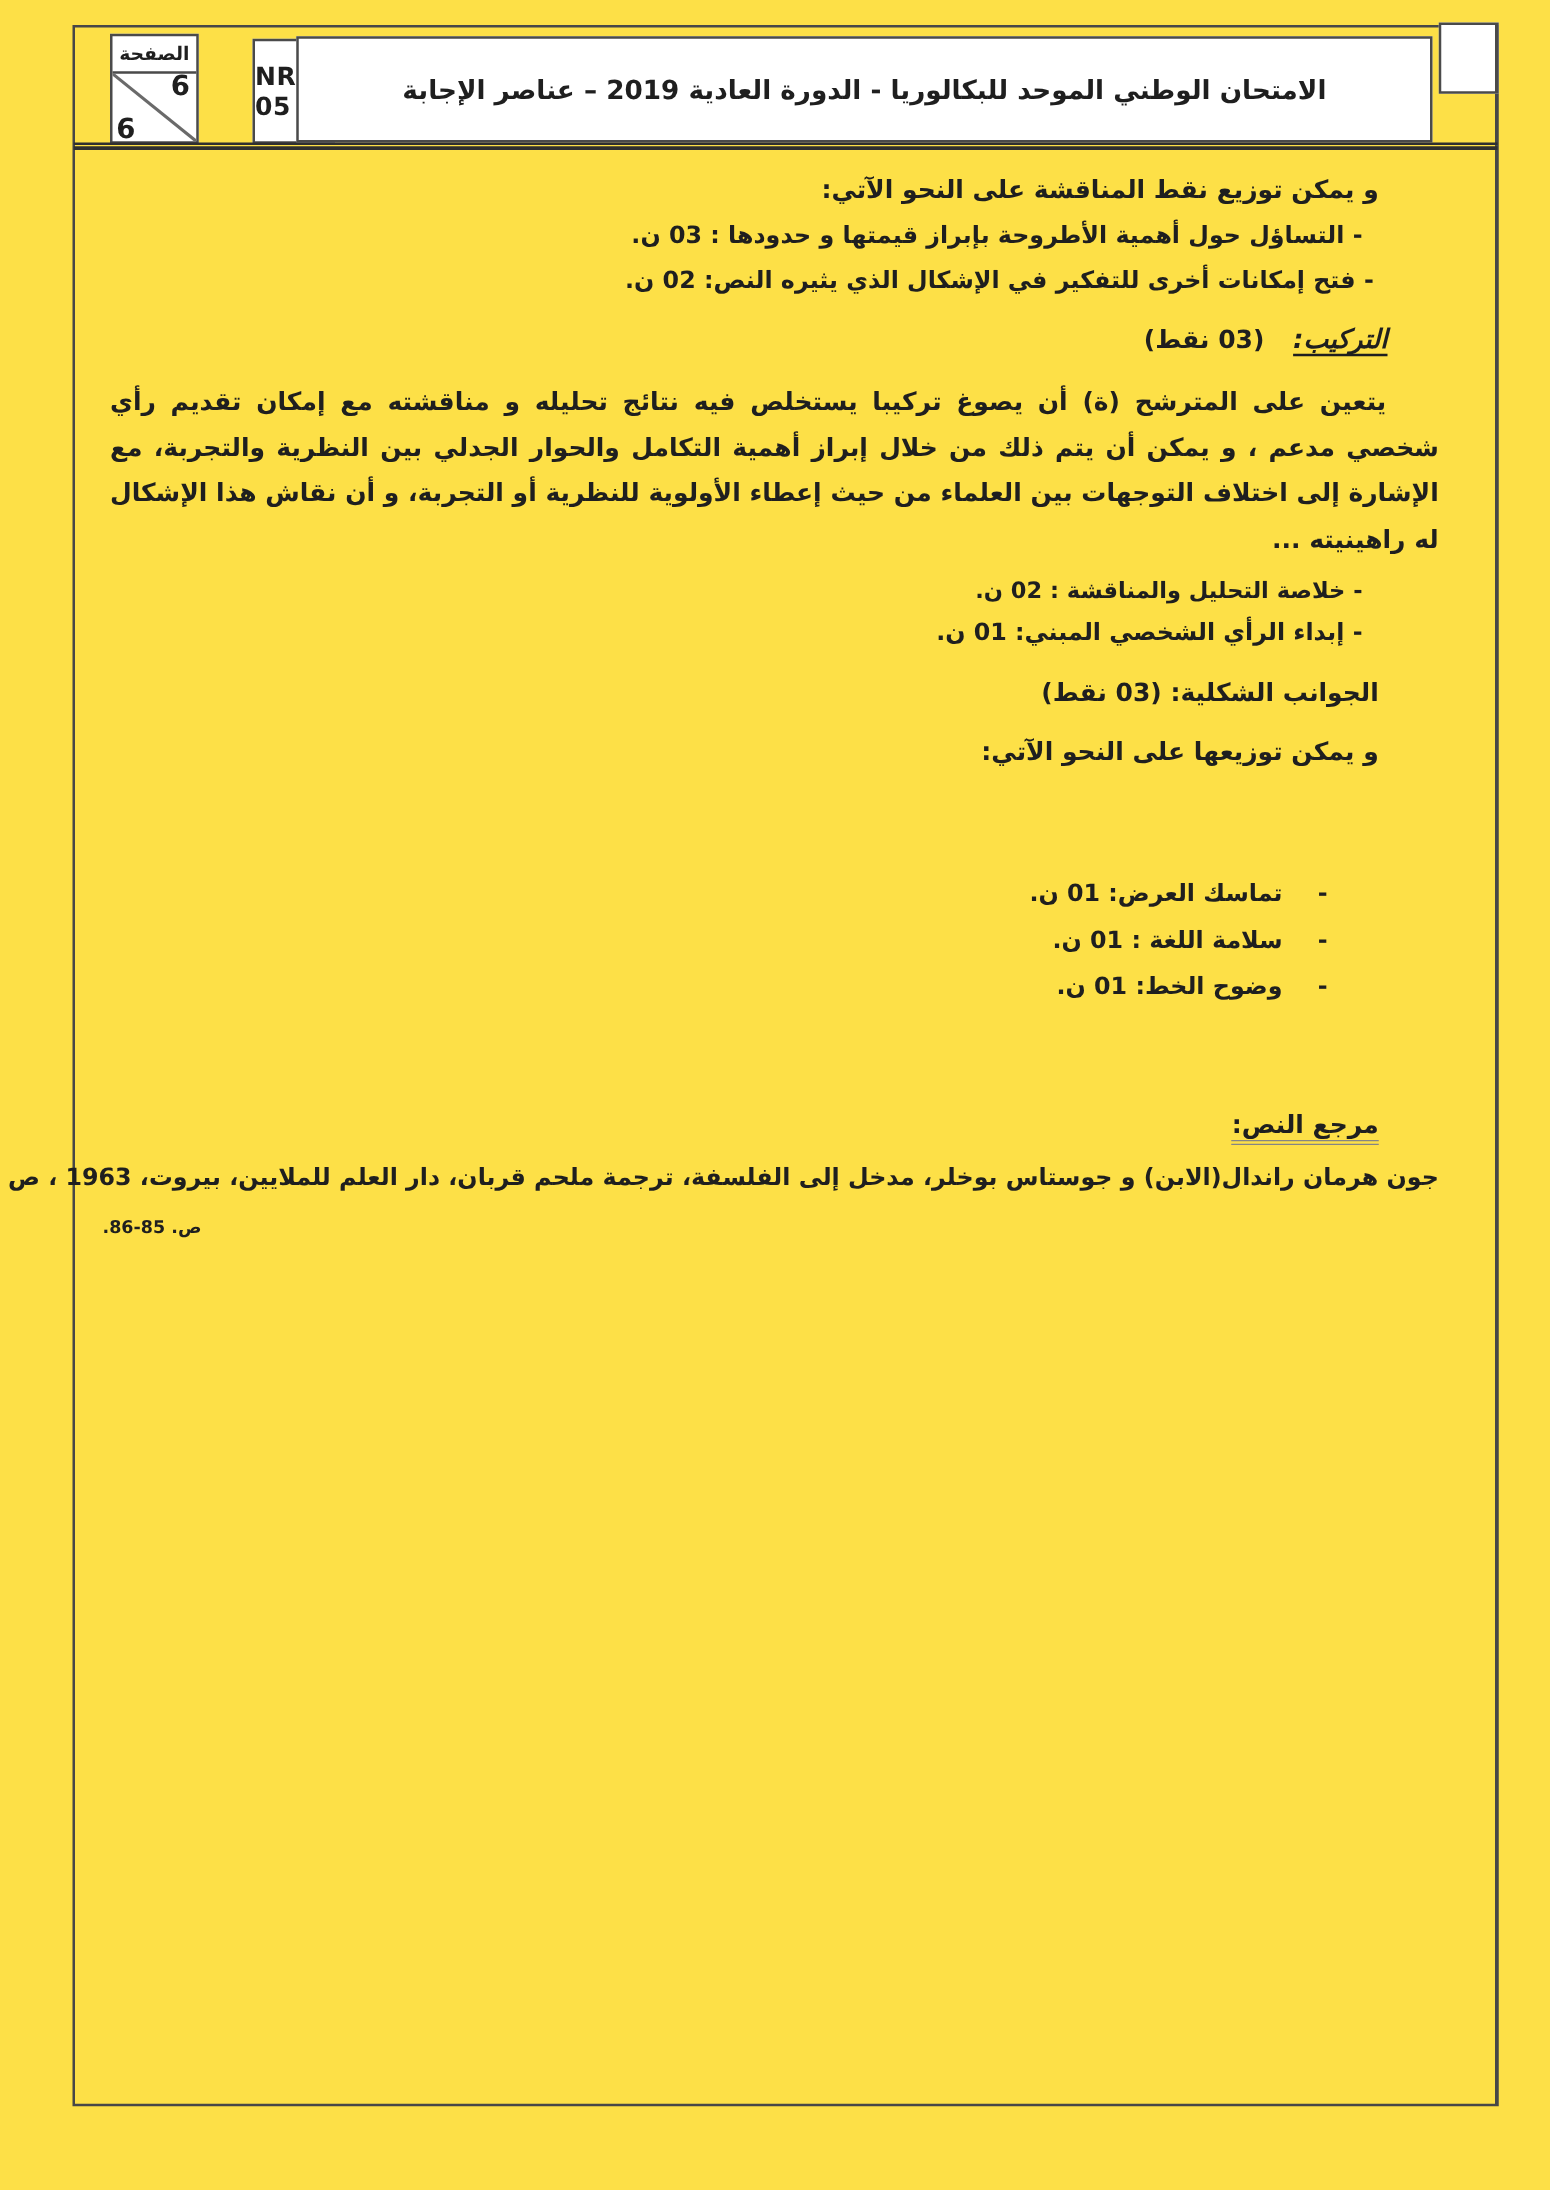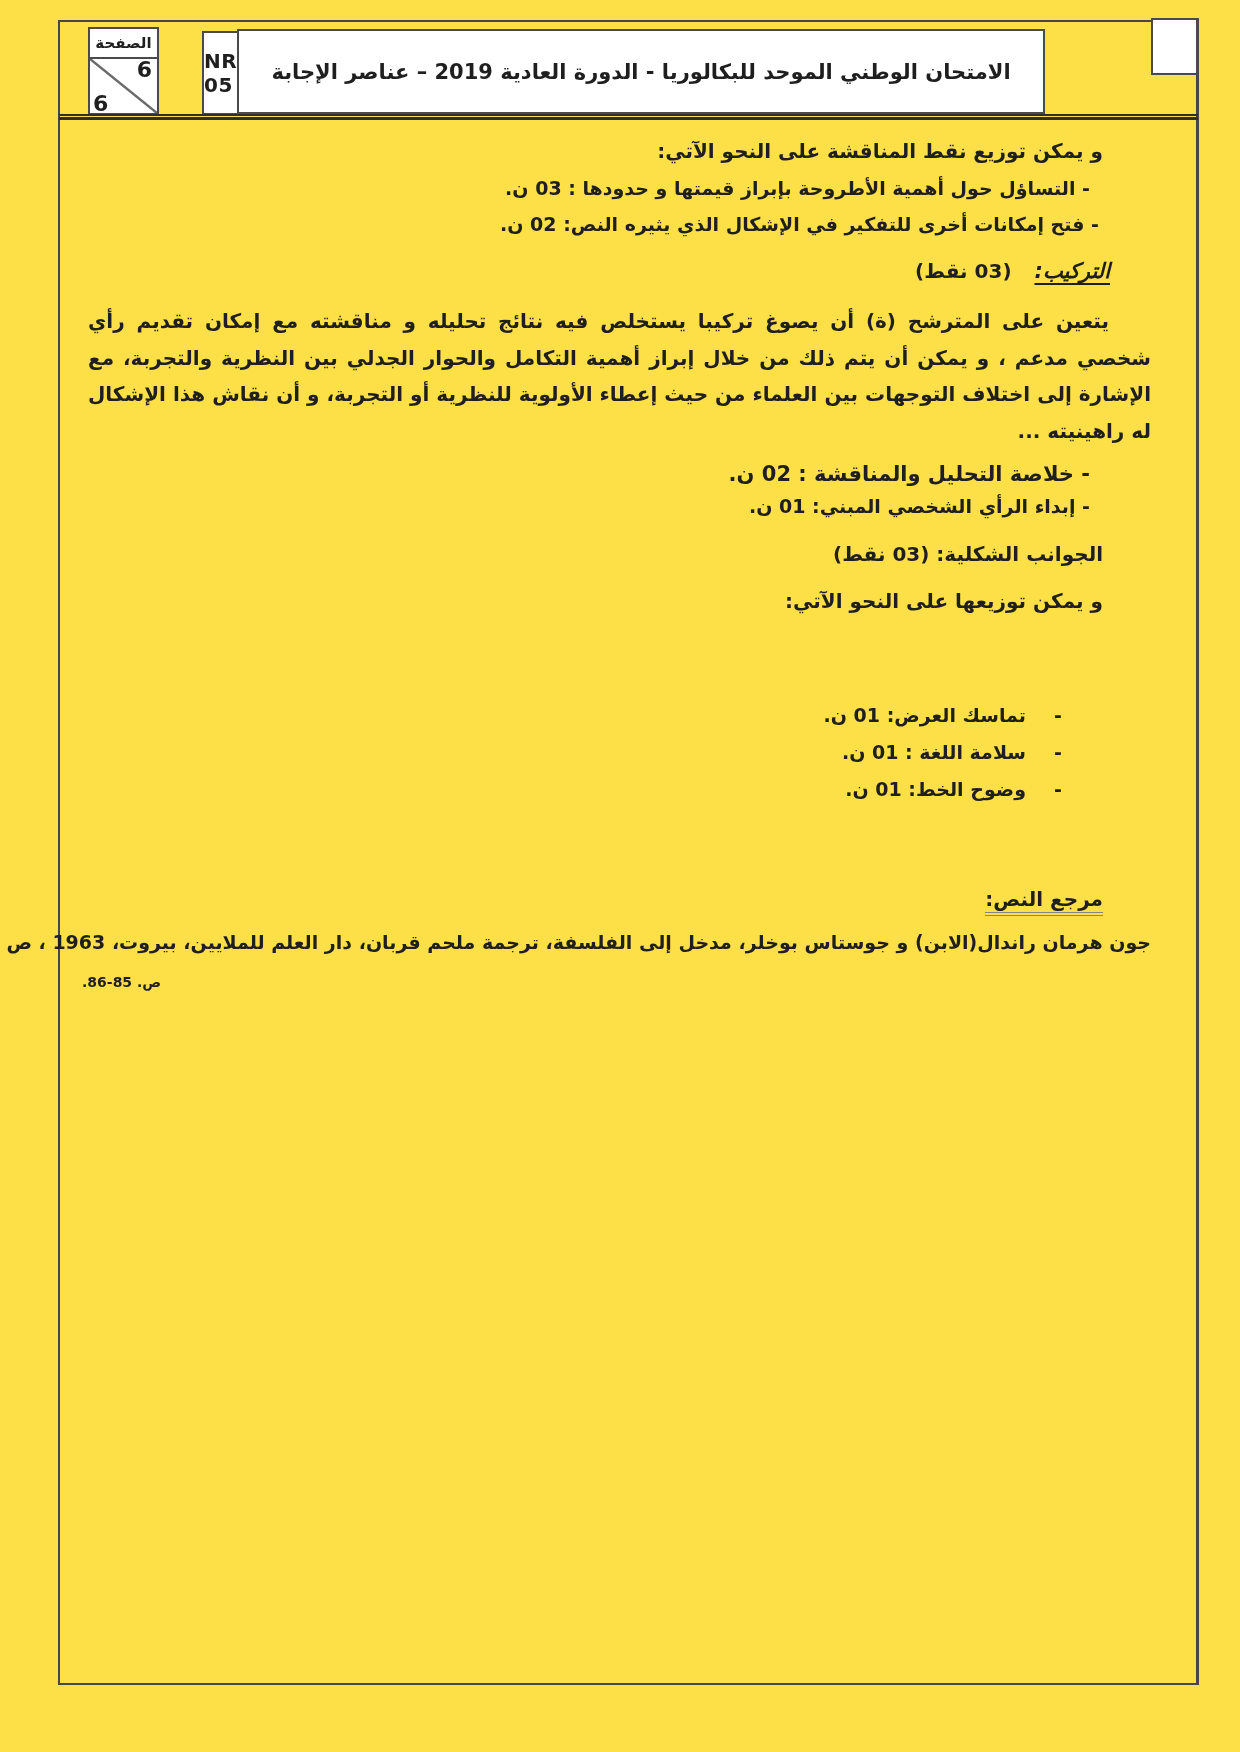--- a/index.html
+++ b/index.html
@@ -30,21 +30,21 @@
   .pagebox-diag svg{position:absolute;left:0;top:0;width:100%;height:100%;}
   .num-top{position:absolute;top:-2px;right:5px;font-size:22px;}
   .num-bottom{position:absolute;bottom:-3px;left:3px;font-size:22px;}
   .nrbox{
     position:absolute;left:166px;top:31px;width:66px;height:84px;
     border:2px solid #4a4a4a;box-sizing:border-box;background:#fff;
     display:flex;align-items:center;justify-content:center;
     font-size:20px;letter-spacing:.5px;margin-left:36px;
   }
   .titlebox{
-    position:absolute;left:237px;top:29px;width:808px;height:85px;
+    position:absolute;left:237px;top:29px;width:909px;height:85px;
     border:2px solid #4a4a4a;box-sizing:border-box;background:#fff;
     display:flex;flex-direction:column;align-items:center;justify-content:center;
     direction:rtl;text-align:center;font-size:21px;line-height:36px;
   }
   .cornerbox{
     position:absolute;left:1151px;top:18px;width:48px;height:57px;
     border:2px solid #4a4a4a;border-right-width:3px;box-sizing:border-box;background:#fff;
   }
   .headrule{
     position:absolute;left:59px;top:114px;width:1139px;height:6px;
@@ -60,21 +60,21 @@
     font-style:italic;font-size:21px;
     text-decoration:underline;text-decoration-thickness:2px;text-underline-offset:5px;
     margin-left:16px;
   }
   .synth-para{
     position:absolute;top:303px;right:89px;width:1063px;
     direction:rtl;text-align:justify;font-size:20px;line-height:36.5px;
     text-indent:42px;white-space:normal;
   }
   .synth-intro{top:427px;right:137px;font-size:20px;}
-  .synth-item-1{top:462px;right:150px;font-size:21px;}
+  .synth-item-1{top:462px;right:150px;font-size:18px;}
   .synth-item-2{top:495px;right:150px;font-size:19px;}
   .formal-heading{top:542px;right:137px;font-size:20px;}
   .formal-intro{top:589px;right:137px;font-size:20px;}
   .formal-list{position:absolute;top:704px;right:178px;direction:rtl;}
   .formal-row{display:flex;gap:26px;margin-bottom:14px;font-size:19px;line-height:23px;}
   .formal-row .dash{width:10px;}
   .ref-heading{
     top:887px;right:137px;font-size:20px;
     border-bottom:4px double #858585;padding-bottom:1px;
   }

